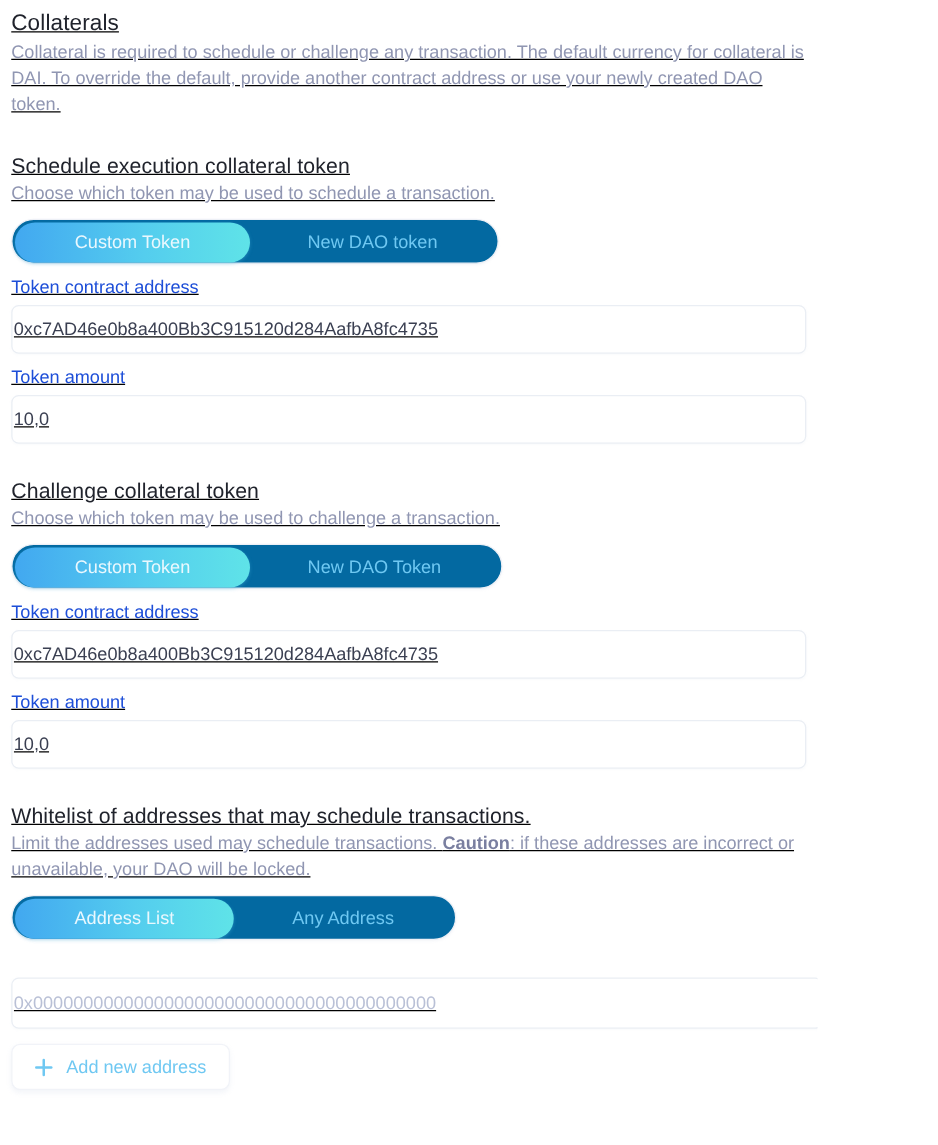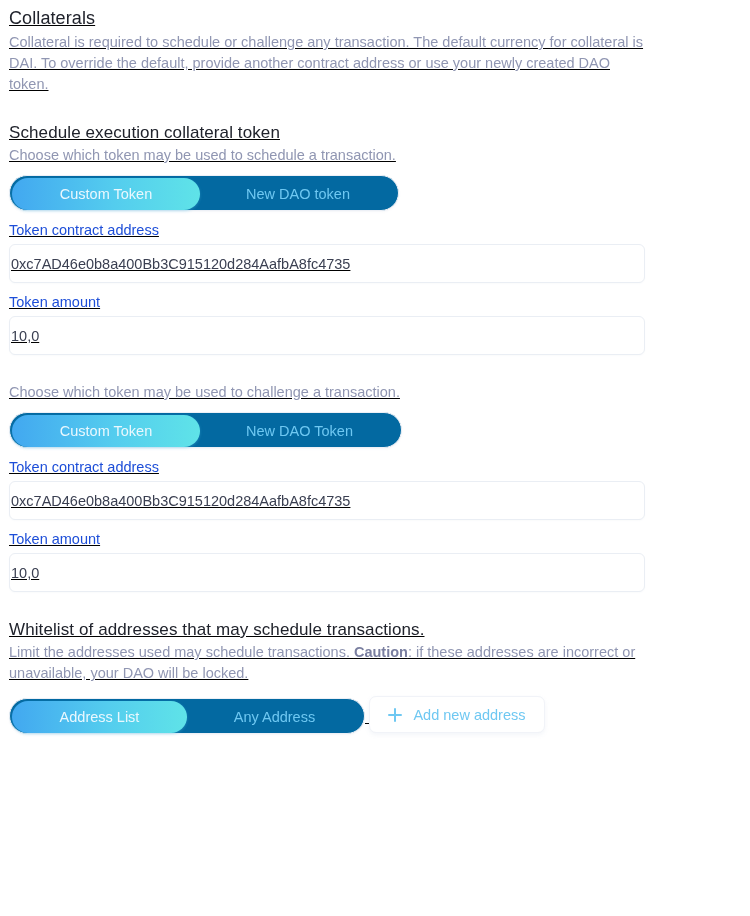--- a/index.html
+++ b/index.html
@@ -218,20 +218,21 @@
     </div>
 
     <div class="field-label">Token contract address</div>
     <input class="text-input" type="text" value="0xc7AD46e0b8a400Bb3C915120d284AafbA8fc4735" style="">
 
     <div class="field-label">Token amount</div>
     <input class="text-input" type="text" value="10,0" style="">
   </div>
 
   <div class="block">
+    <h2 class="section-title">Challenge collateral token</h2>
     <p class="section-desc">Choose which token may be used to challenge a transaction.</p>
 
     <div class="toggle-group">
       <button class="toggle-opt active" style="width:188px;">Custom Token</button>
       <button class="toggle-opt" style="width:199px;">New DAO Token</button>
     </div>
 
     <div class="field-label">Token contract address</div>
     <input class="text-input" type="text" value="0xc7AD46e0b8a400Bb3C915120d284AafbA8fc4735" style="">
 
@@ -241,20 +242,26 @@
 
   <div class="block">
     <h2 class="section-title">Whitelist of addresses that may schedule transactions.</h2>
     <p class="section-desc"><span>Limit the addresses used may schedule transactions. </span><b>Caution</b><span>: if these addresses are incorrect or unavailable, your DAO will be locked.</span></p>
 
     <div class="toggle-group">
       <button class="toggle-opt active" style="width:175px;">Address List</button>
       <button class="toggle-opt" style="width:175px;">Any Address</button>
     </div>
 
+    <div class="address-row">
+      <input class="text-input" type="text" placeholder="0x0000000000000000000000000000000000000000" style="">
+      <button class="remove-btn">
+        <span class="minus-glyph"></span>
+      </button>
+    </div>
 
     <button class="add-btn">
       <span class="plus-glyph"></span>
       <span>Add new address</span>
     </button>
   </div>
 
 </div>
 
 </body></html>

